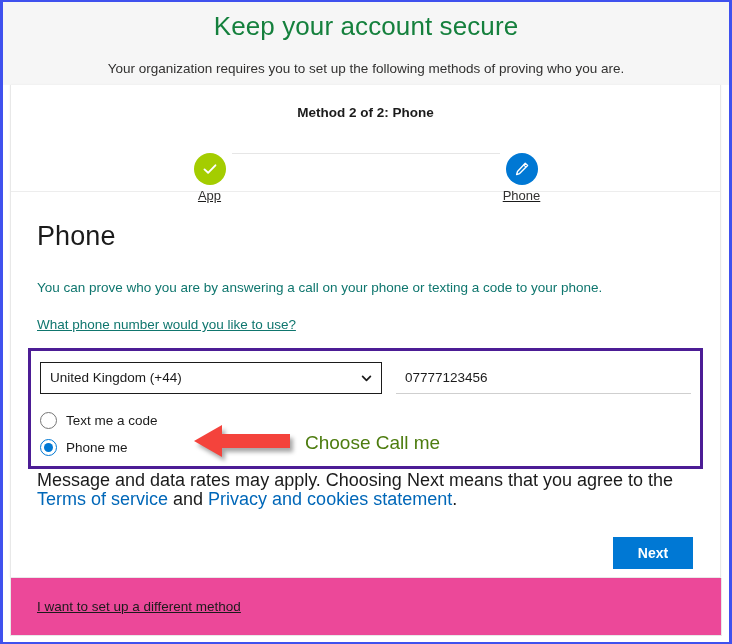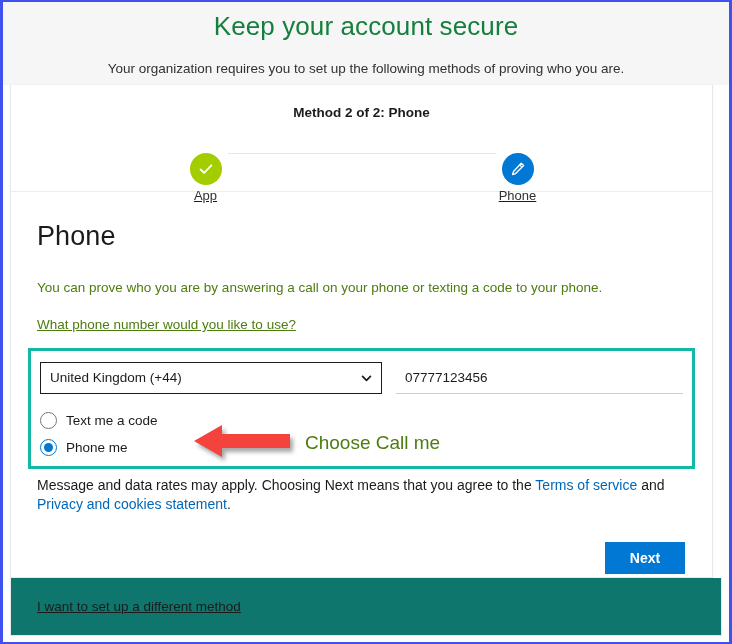--- a/index.html
+++ b/index.html
@@ -53,21 +53,21 @@
     color: #323130;
     margin: 0;
     padding-top: 14px;
     line-height: 18px;
   }
 
   
   #card {
     box-sizing: border-box;
     position: relative;
-    margin: 0 16px 0 7px;
+    margin: 0 8px 0 7px;
     background: #ffffff;
     border: 1px solid #e8e8e8;
     border-top: none;
     height: 493px;
     box-shadow: 0 0 2px rgba(0,0,0,.06);
   }
 
   
   #method-header {
     box-sizing: border-box;
@@ -132,32 +132,32 @@
     font-size: 27px;
     font-weight: 400;
     color: #1b1b1b;
     margin: 0;
     padding-top: 27px;
     line-height: 34px;
     letter-spacing: .1px;
   }
   .body-text {
     font-size: 13.5px;
-    color: #4d7c0f;
+    color: #0f766e;
     line-height: 18px;
     margin: 0;
   }
   #intro-text { padding-top: 26px; }
   #question-text { padding-top: 19px; text-decoration: underline; }
 
   
   #form-block {
     position: relative;
     margin: 14px -9px 0 -9px;
-    border: 3px solid #14b8a6;
+    border: 3px solid #4c1d95;
     padding: 11px 9px 14px 9px;
     box-sizing: border-box;
     height: 121px;
   }
   #row-inputs {
     display: flex;
     align-items: flex-start;
   }
   #country-select {
     box-sizing: border-box;
@@ -249,24 +249,24 @@
   #annot-text {
     font-size: 19px;
     color: #4d7c0f;
     margin-left: 15px;
     line-height: 22px;
     white-space: nowrap;
   }
 
   
   #legal {
-    font-size: 14px;
+    font-size: 18px;
     color: #1b1b1b;
     line-height: 19px;
-    padding-top: 7px;
+    padding-top: 2px;
     max-width: 678px;
   }
   #legal a {
     color: #0067b8;
     text-decoration: none;
   }
 
   
   #actions {
     padding-top: 28px;
@@ -283,21 +283,21 @@
     width: 80px;
     height: 32px;
     cursor: pointer;
     margin-right: 1px;
   }
 
   
   #footer {
     box-sizing: border-box;
     margin: 0 7px;
-    background: #0f766e;
+    background: #ec4899;
     border: 1px solid #e8e8e8;
     border-top: none;
     height: 58px;
     padding: 19px 26px 0 26px;
   }
   #different-method-link {
     font-size: 13.5px;
     color: #1b1b1b;
     text-decoration: underline;
     cursor: pointer;

